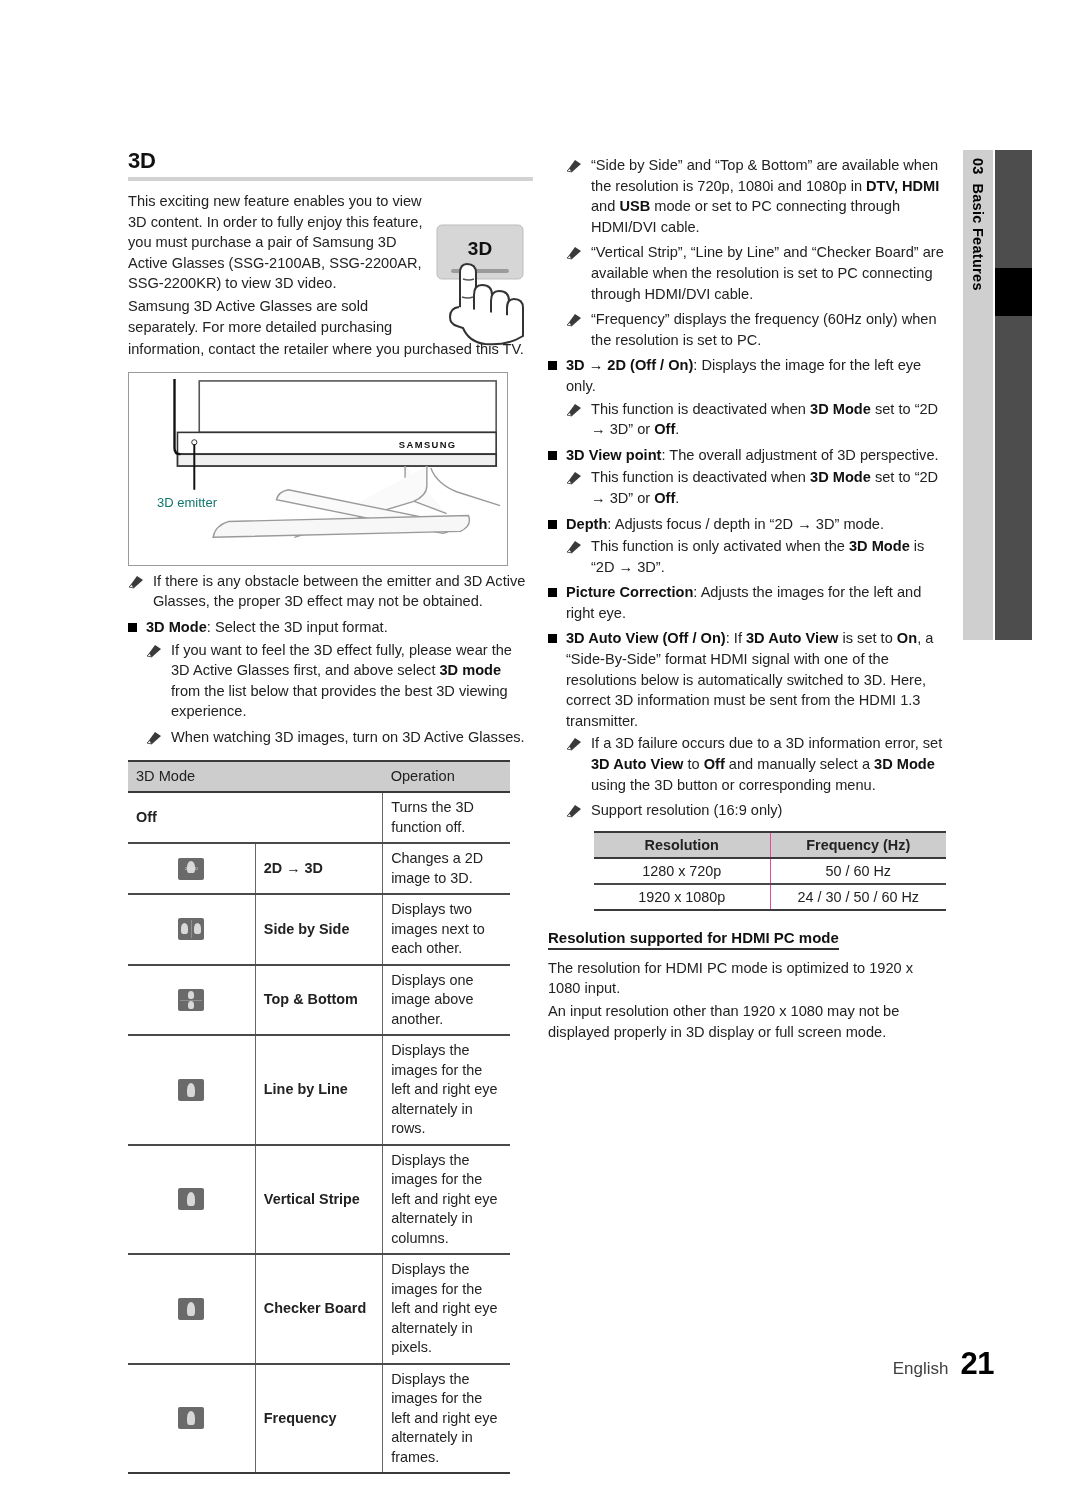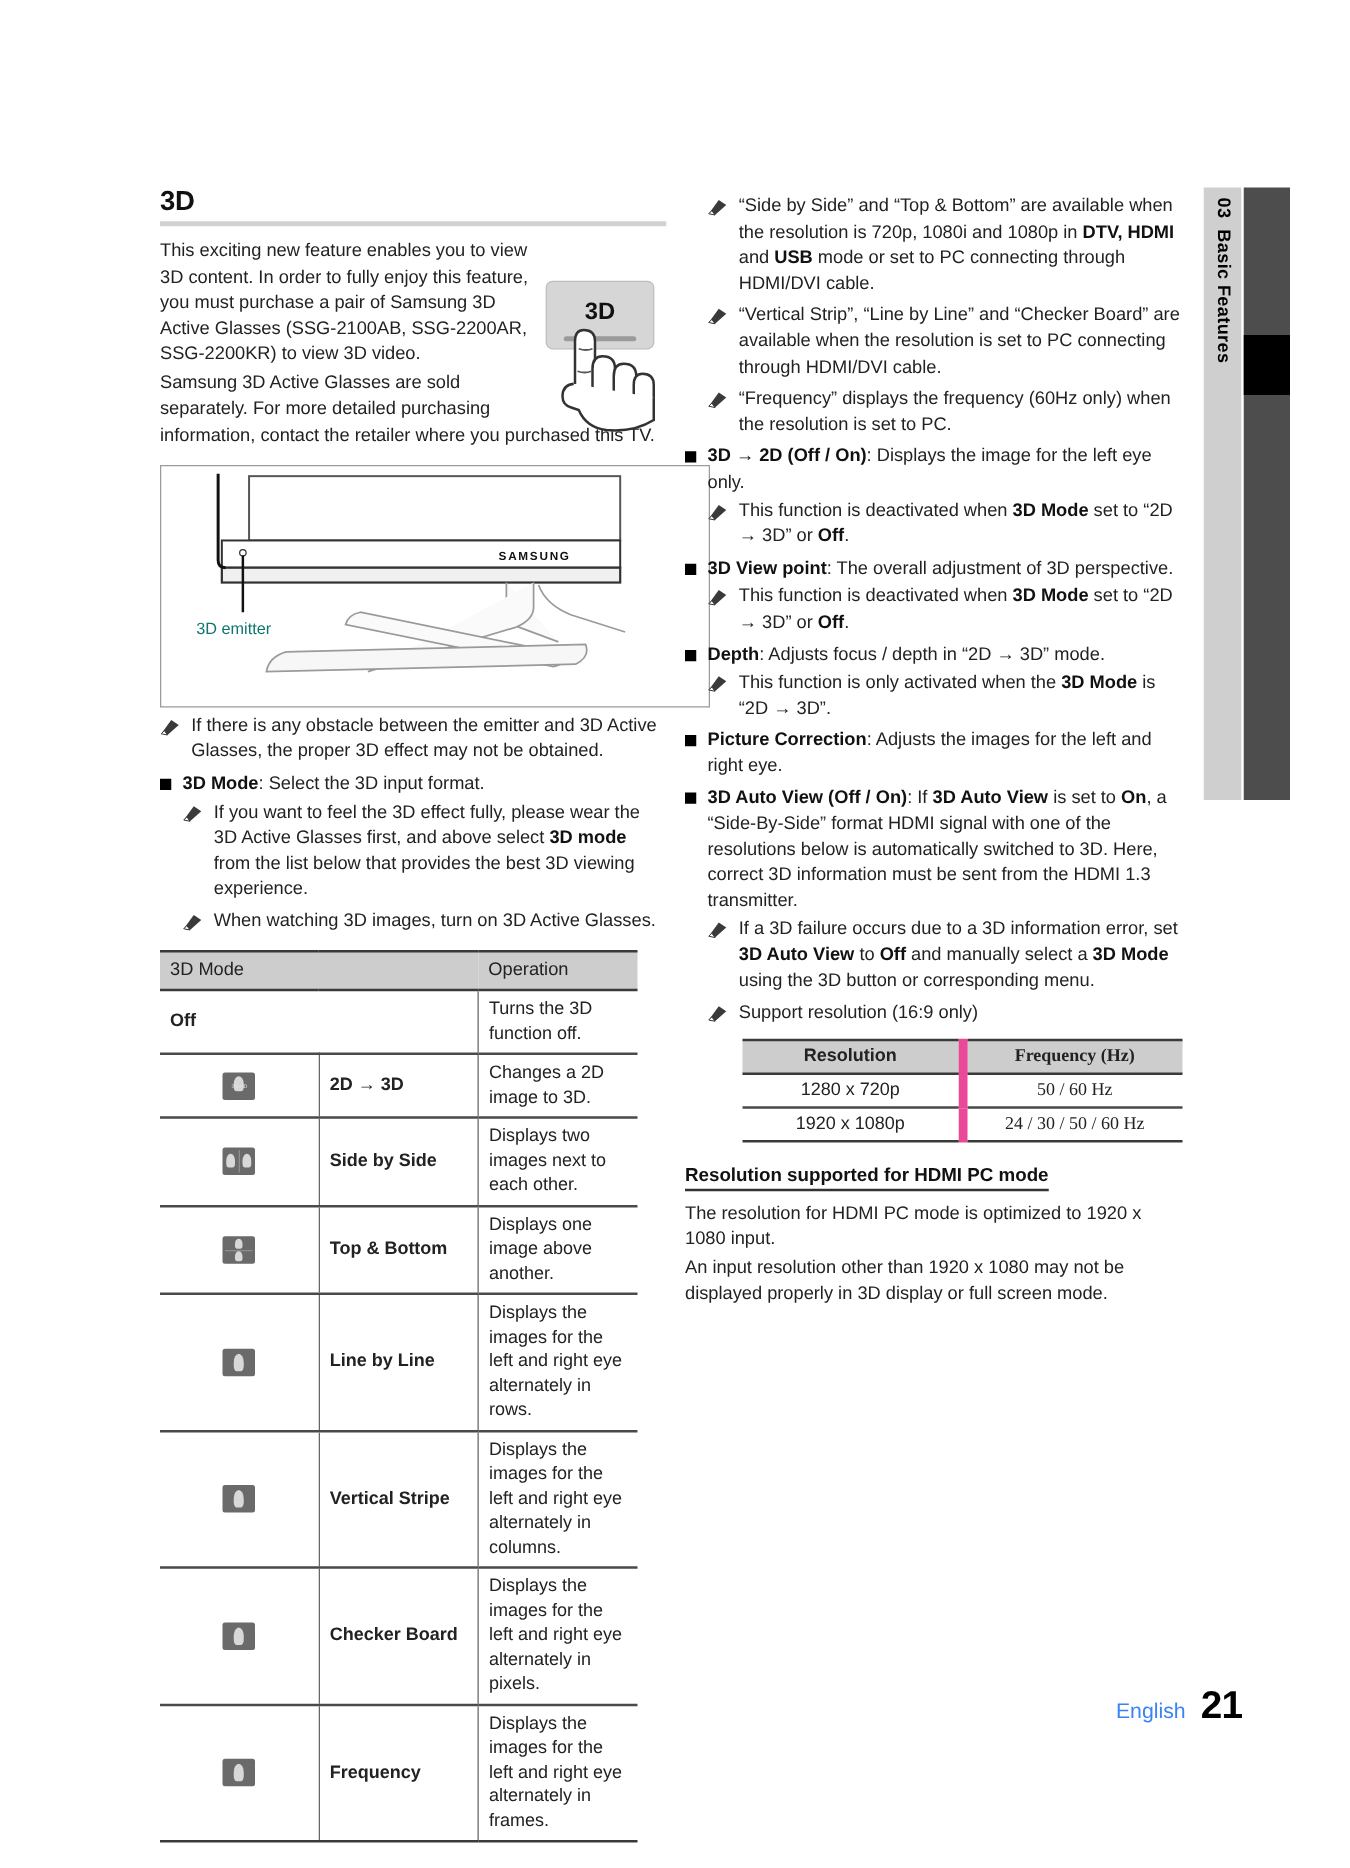--- a/index.html
+++ b/index.html
@@ -114,21 +114,21 @@
     position: absolute;
     right: 0;
     top: 32px;
     width: 118px;
     height: 140px;
   }
 
   
   .tv-art {
     margin-top: 12px;
-    width: 440px;
+    width: 380px;
     height: 194px;
     border: 1px solid #9a9a9a;
     position: relative;
     background: #fff;
     box-sizing: border-box;
   }
   .emitter-label {
     position: absolute;
     left: 28px;
     top: 122px;
@@ -272,22 +272,21 @@
     border-bottom: 2px solid #3a3a3a;
   }
   table.res-tbl tbody td {
     border-bottom: 2px solid #4a4a4a;
   }
   table.res-tbl tbody tr:last-child td {
     border-bottom: 2px solid #3a3a3a;
     text-align: center;
   }
   table.res-tbl td.c2, table.res-tbl th.c2 {
-    border-left: 7px solid #ec4899;
-    font-family: Liberation Serif, serif;
+    border-left: 1px solid #ec4899;
   }
 
   
   .sub-head {
     font-size: 15px;
     font-weight: bold;
     color: #111;
     margin: 18px 0 0 0;
     display: inline-block;
     border-bottom: 2px solid #333;
@@ -302,21 +301,21 @@
     right: 86px;
     bottom: 112px;
     text-align: right;
     display: flex;
     justify-content: flex-end;
     align-items: baseline;
     gap: 12px;
   }
   .footer .lang {
     font-size: 17px;
-    color: #3b82f6;
+    color: #404040;
   }
   .footer .pgno {
     font-size: 31px;
     font-weight: bold;
     color: #000;
     letter-spacing: -0.5px;
   }
 </style>
 </head>
 <body>

